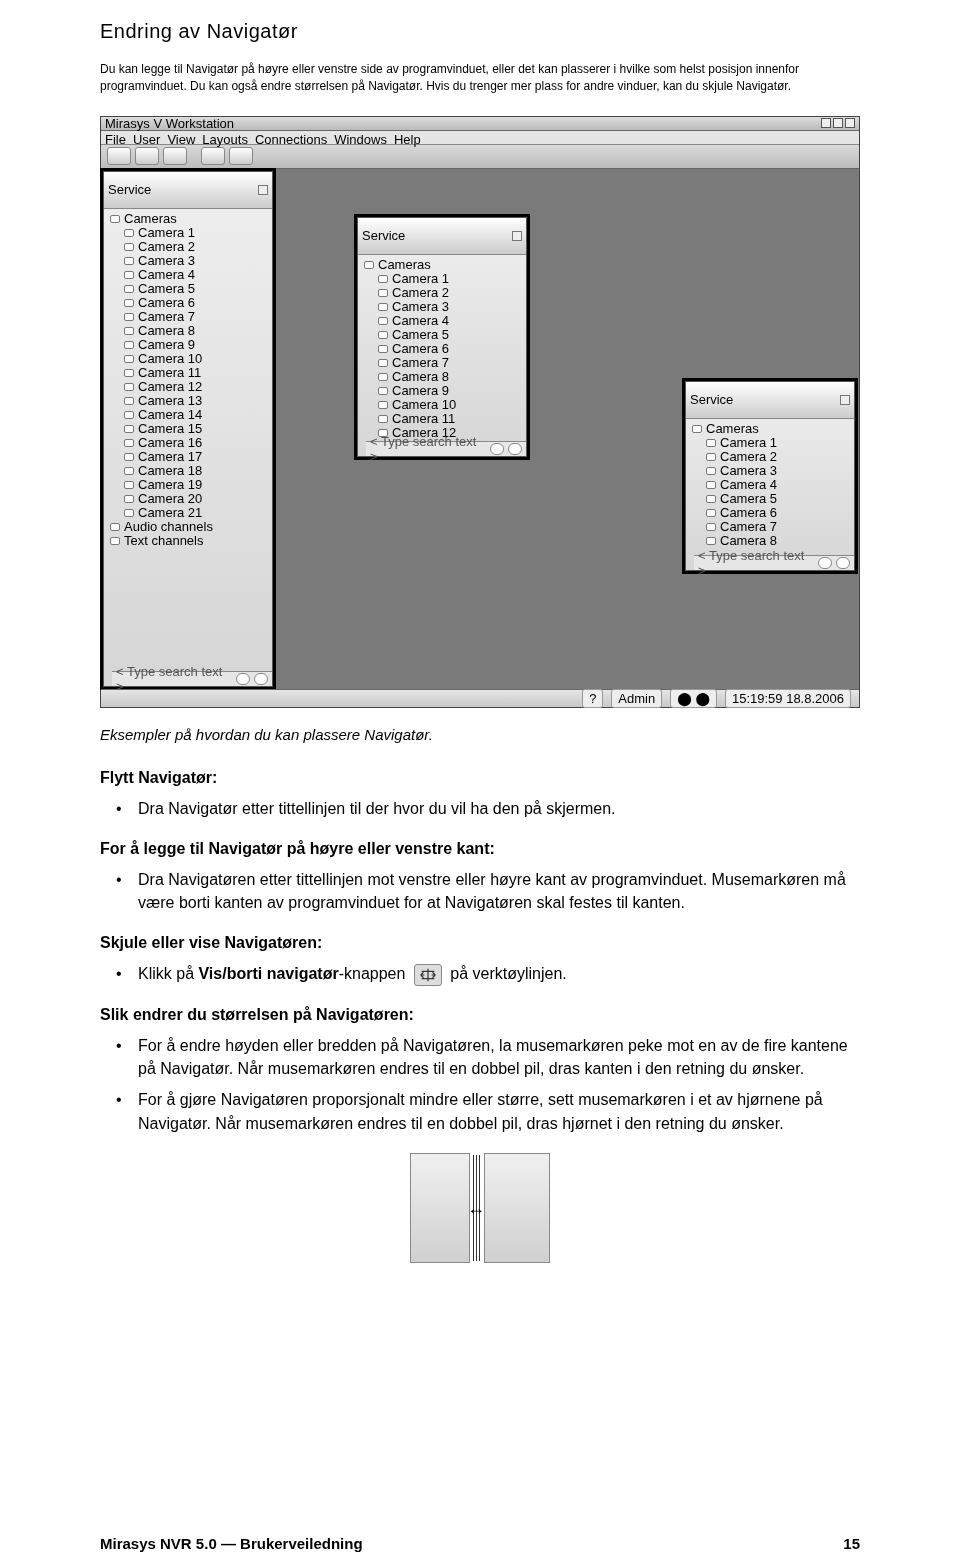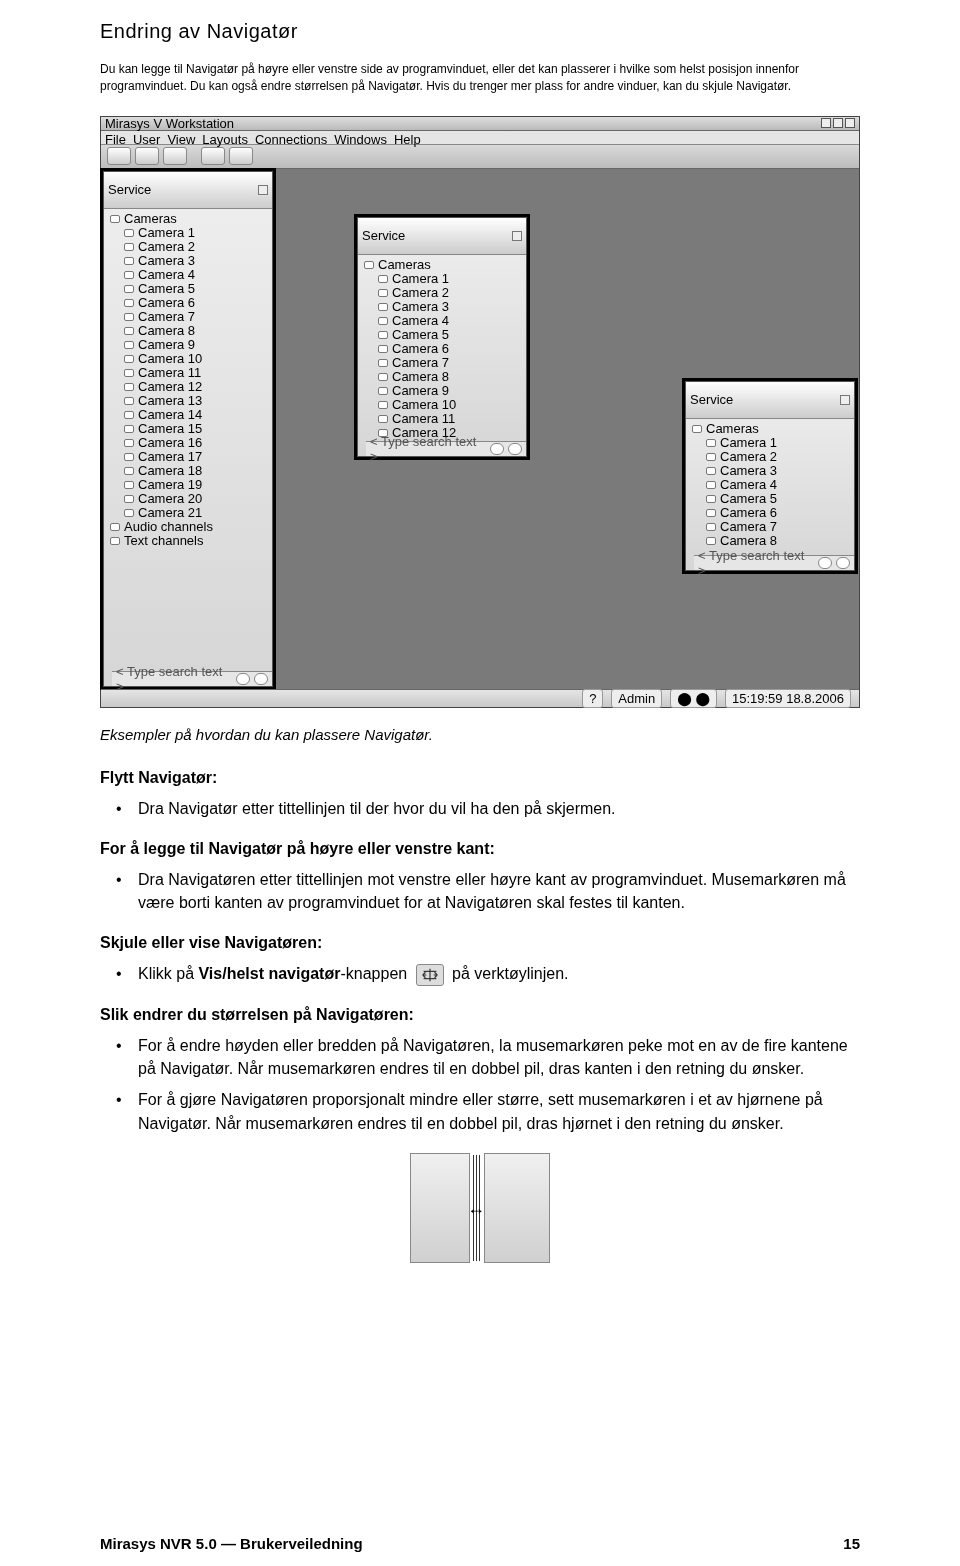--- a/index.html
+++ b/index.html
@@ -458,21 +458,21 @@
   </ul>
 
   <p class="section-sub">For å legge til Navigatør på høyre eller venstre kant:</p>
   <ul>
     <li>Dra Navigatøren etter tittellinjen mot venstre eller høyre kant av programvinduet. Musemarkøren må være borti kanten av programvinduet for at Navigatøren skal festes til kanten.</li>
   </ul>
 
   <p class="section-sub">Skjule eller vise Navigatøren:</p>
   <ul>
     <li>
-      <span>Klikk på </span><span class="bold">Vis/helst navigatør</span><span>-knappen </span><span class="inline-icon"><svg viewBox="0 0 28 22">
+      <span>Klikk på </span><span class="bold">Vis/borti navigatør</span><span>-knappen </span><span class="inline-icon"><svg viewBox="0 0 28 22">
             <g stroke="#333" stroke-width="1.3" fill="none">
               <path d="M14 4 v14"></path>
               <path d="M10 11 l-4 0 M6 11 l3 -3 M6 11 l3 3"></path>
               <path d="M18 11 l4 0 M22 11 l-3 -3 M22 11 l-3 3"></path>
               <path d="M7 7 h14"></path>
               <path d="M7 15 h14"></path>
             </g>
           </svg></span><span> på verktøylinjen.</span>
     </li>
   </ul>

